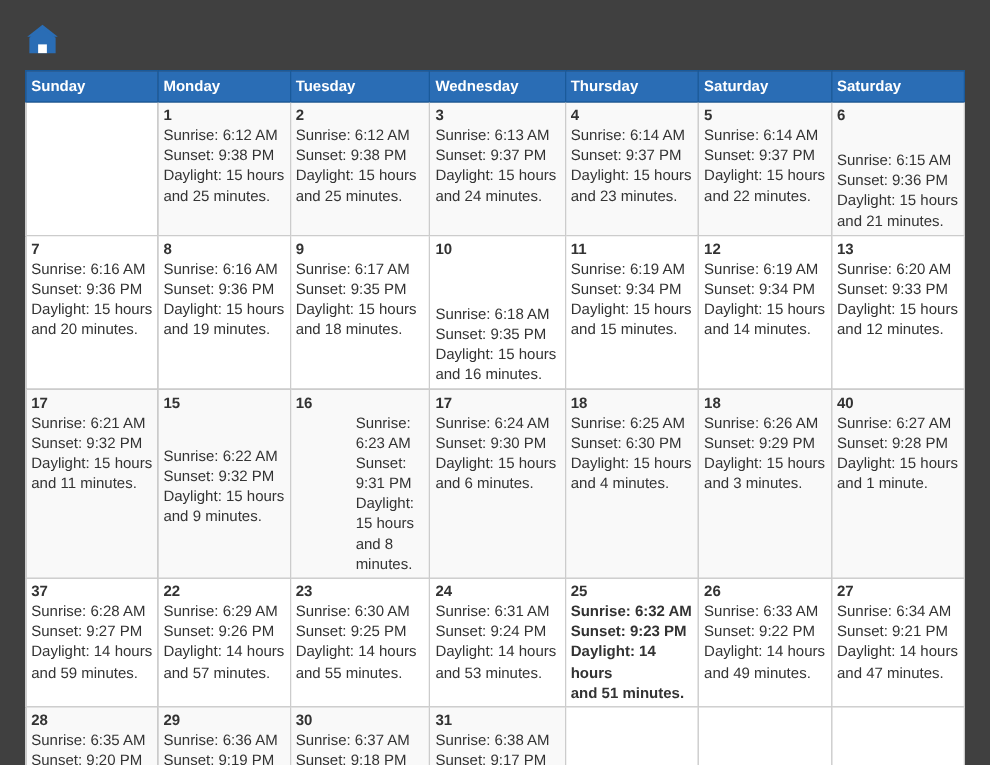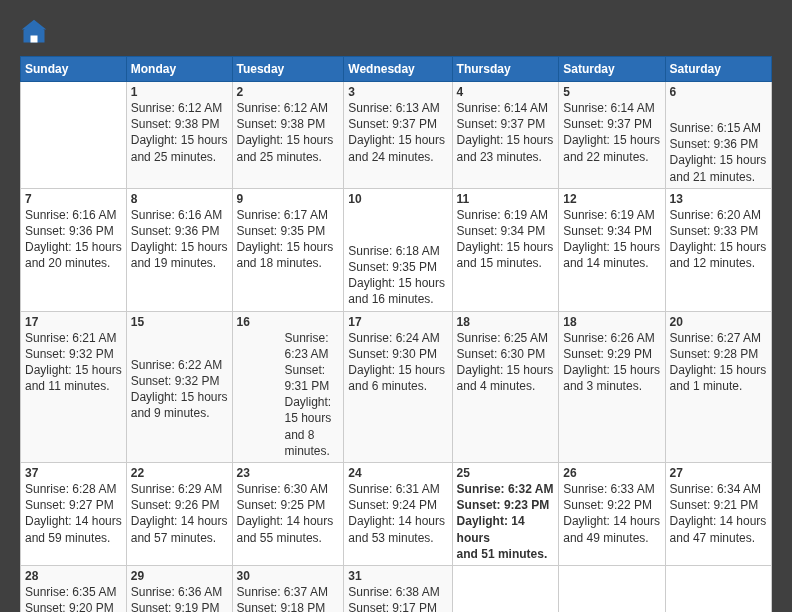--- a/index.html
+++ b/index.html
@@ -268,21 +268,21 @@
 and 4 minutes.</div>
           </td>
           <td>
             <span class="day-num">18</span>
             <div class="day-info" style="white-space: pre-line;">Sunrise: 6:26 AM
 Sunset: 9:29 PM
 Daylight: 15 hours
 and 3 minutes.</div>
           </td>
           <td>
-            <span class="day-num">20</span>
+            <span class="day-num">40</span>
             <div class="day-info" style="white-space: pre-line;">Sunrise: 6:27 AM
 Sunset: 9:28 PM
 Daylight: 15 hours
 and 1 minute.</div>
           </td>
         </tr>
         <tr>
           <td>
             <span class="day-num">37</span>
             <div class="day-info" style="white-space: pre-line;">Sunrise: 6:28 AM

